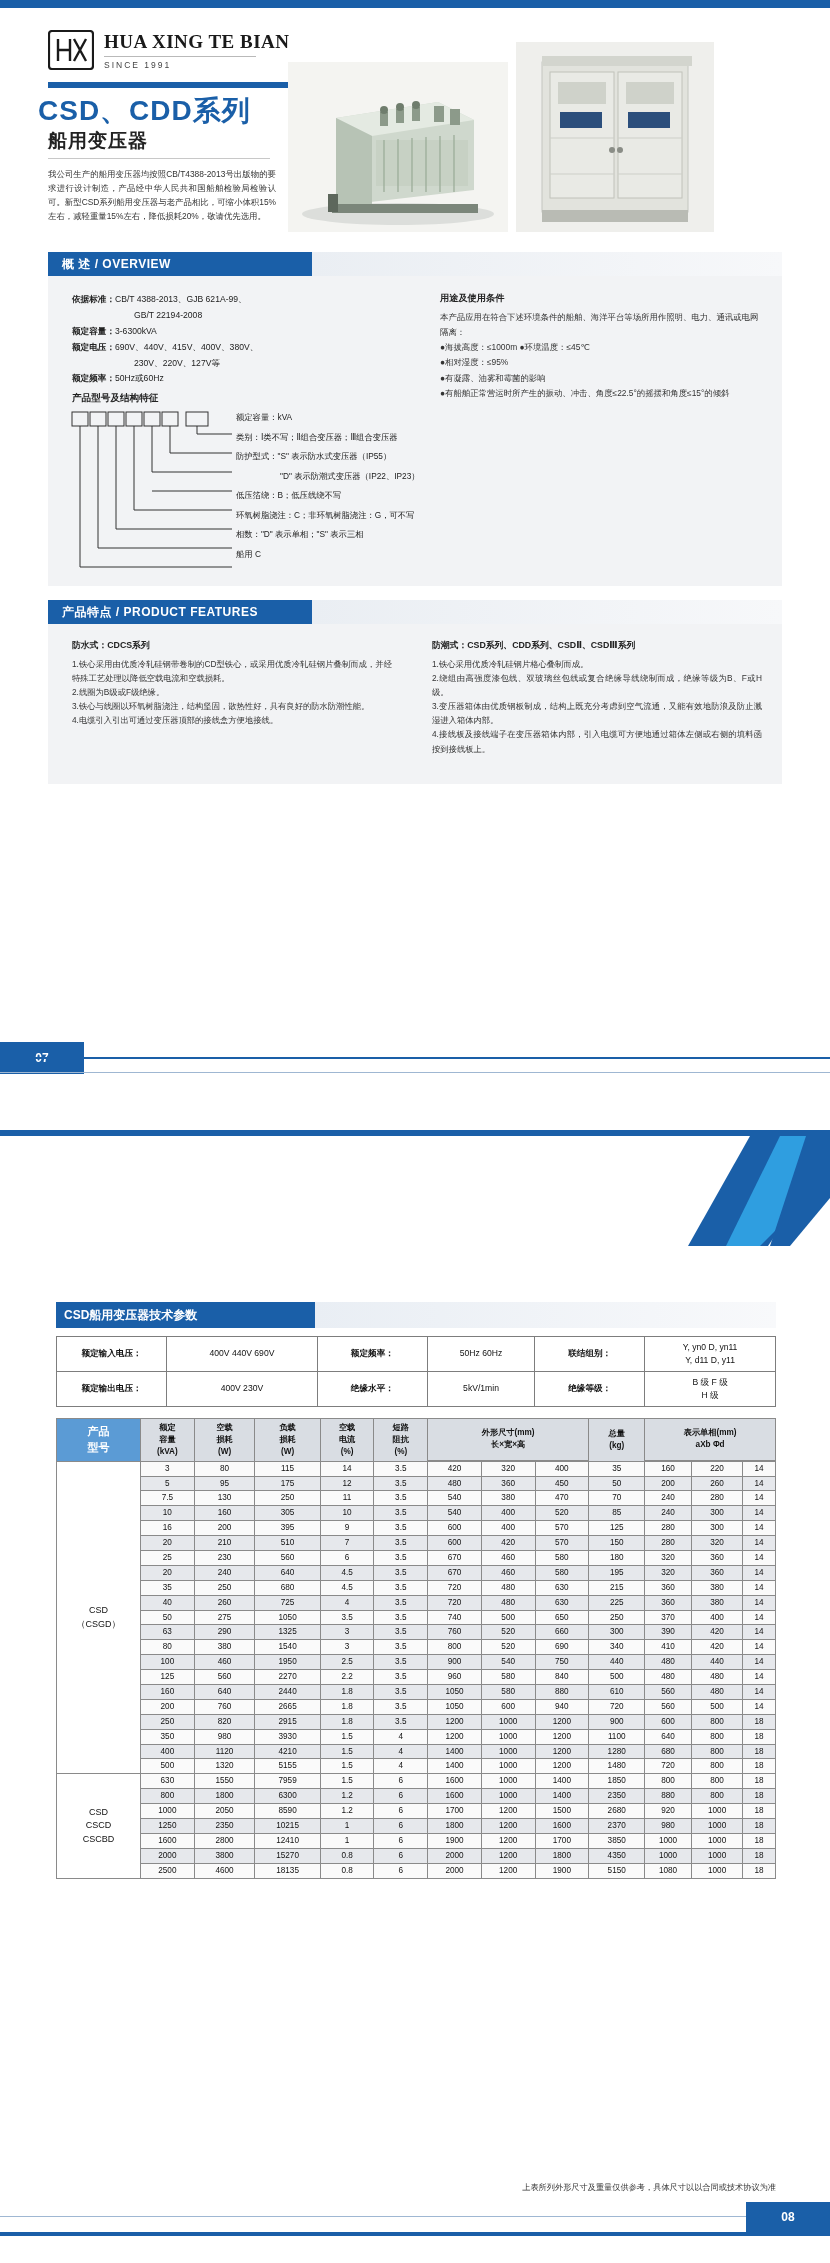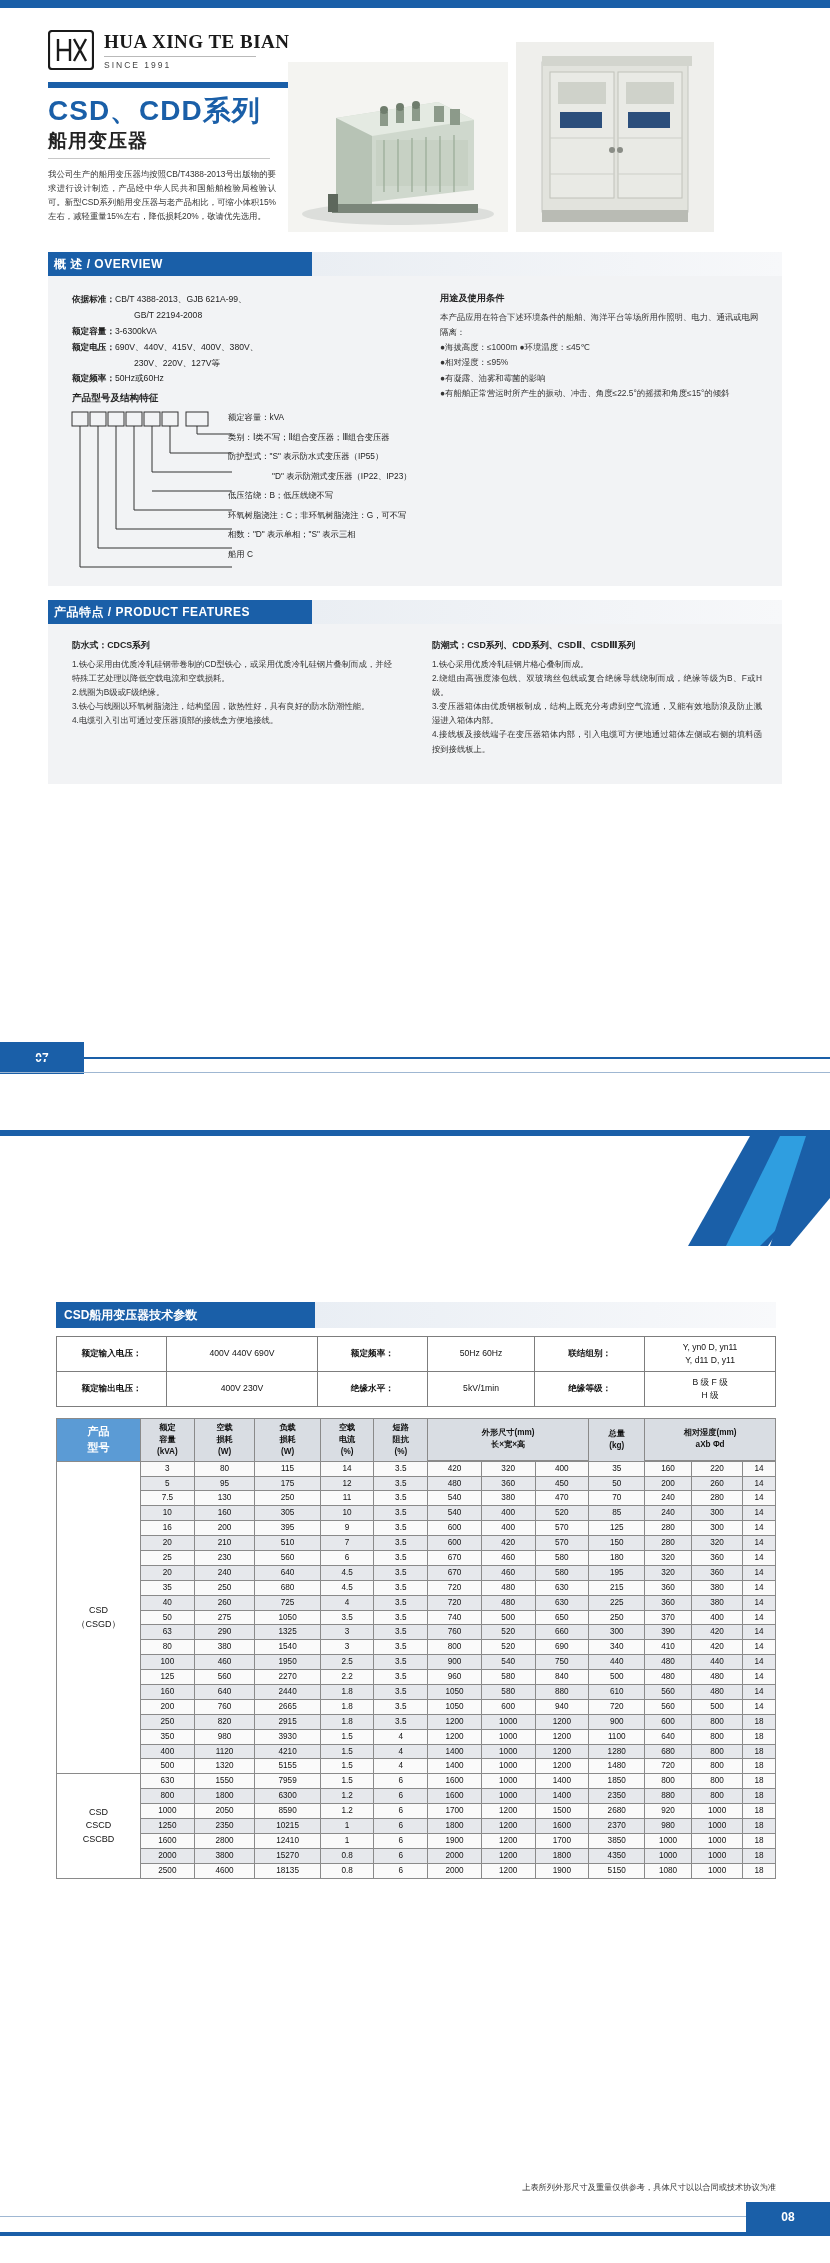--- a/index.html
+++ b/index.html
@@ -36,21 +36,21 @@
   }
   .logo-text-sub {
     font-size:8.5px; color:#444; letter-spacing:2px; margin-top:3px;
   }
   .logo-sep { width:152px; height:1px; background:#b9b9b9; margin:3px 0; }
 
   .hero-bar {
     position:absolute; left:48px; top:82px; width:245px; height:6px; background:#1a5fa8;
   }
   .hero-title {
-    position:absolute; left:48px; top:92px;
+    position:absolute; left:38px; top:92px;
     font-size:28px; font-weight:bold; color:#1a5fa8; letter-spacing:1px;
   }
   .hero-sub {
     position:absolute; left:48px; top:128px;
     font-size:19px; font-weight:bold; color:#222; letter-spacing:1px;
   }
   .hero-rule {
     position:absolute; left:48px; top:158px; width:222px; height:1px; background:#c8c8c8;
   }
   .hero-para {
@@ -68,21 +68,21 @@
     background:linear-gradient(180deg,#ededea 0%,#dedfda 100%);
     overflow:hidden;
   }
 
   .section-head {
     position:absolute; left:48px; width:734px; height:24px;
     background:linear-gradient(90deg,#1a5fa8 0%, #1a5fa8 36%, #eaeef3 36%, #f7f8fa 100%);
     display:flex; align-items:center;
   }
   .section-head .sh-text {
-    color:#fff; font-size:12px; font-weight:bold; padding-left:6px; letter-spacing:.5px;
+    color:#fff; font-size:12px; font-weight:bold; padding-left:14px; letter-spacing:.5px;
     white-space:nowrap;
   }
   .sh1 { top:252px; }
   .sh2 { top:600px; }
 
   .grey-panel {
     position:absolute; left:48px; width:734px; background:#f2f3f5;
   }
   .panel1 { top:276px; height:310px; }
   .panel2 { top:624px; height:160px; }
@@ -93,21 +93,21 @@
   .kv b { font-weight:bold; }
   .ov-title { font-size:9.2px; font-weight:bold; color:#222; margin-bottom:5px; }
   .ov-body { font-size:8.4px; line-height:1.8; color:#333; }
   .ov-body .bullet { display:block; }
 
   .model-title {
     position:absolute; left:72px; top:392px; font-size:9.6px; font-weight:bold; color:#222;
   }
   .model-wrap { position:absolute; left:66px; top:408px; width:700px; height:170px; }
   .model-wrap svg { display:block; }
-  .model-labels { position:absolute; left:228px; top:408px; width:520px; }
+  .model-labels { position:absolute; left:236px; top:408px; width:520px; }
   .model-labels div {
     font-size:8.3px; color:#222; height:19.5px; line-height:19.5px; white-space:nowrap;
   }
 
   .feat-left { position:absolute; left:72px; top:640px; width:320px; }
   .feat-right { position:absolute; left:432px; top:640px; width:330px; }
   .feat-h { font-size:8.8px; font-weight:bold; color:#222; margin-bottom:5px; }
   .feat-p { font-size:8.3px; line-height:1.7; color:#333; text-align:justify; }
 
   .pg1-footer-line {
@@ -393,21 +393,21 @@
         <th rowspan="2" style="white-space:pre-line;width:46px;">空载
 电流
 (%)</th>
         <th rowspan="2" style="white-space:pre-line;width:46px;">短路
 阻抗
 (%)</th>
         <th colspan="3" style="white-space:pre-line;">外形尺寸(mm)
 长×宽×高</th>
         <th rowspan="2" style="white-space:pre-line;width:48px;">总量
 (kg)</th>
-        <th colspan="3" style="white-space:pre-line;">相对湿度(mm)
+        <th colspan="3" style="white-space:pre-line;">表示单相(mm)
 aXb   Φd</th>
       </tr>
       <tr>
         <th style="width:46px;height:1px;padding:0;"></th>
         <th style="width:46px;padding:0;"></th>
         <th style="width:46px;padding:0;"></th>
         <th style="width:40px;padding:0;"></th>
         <th style="width:44px;padding:0;"></th>
         <th style="width:28px;padding:0;"></th>
       </tr>

